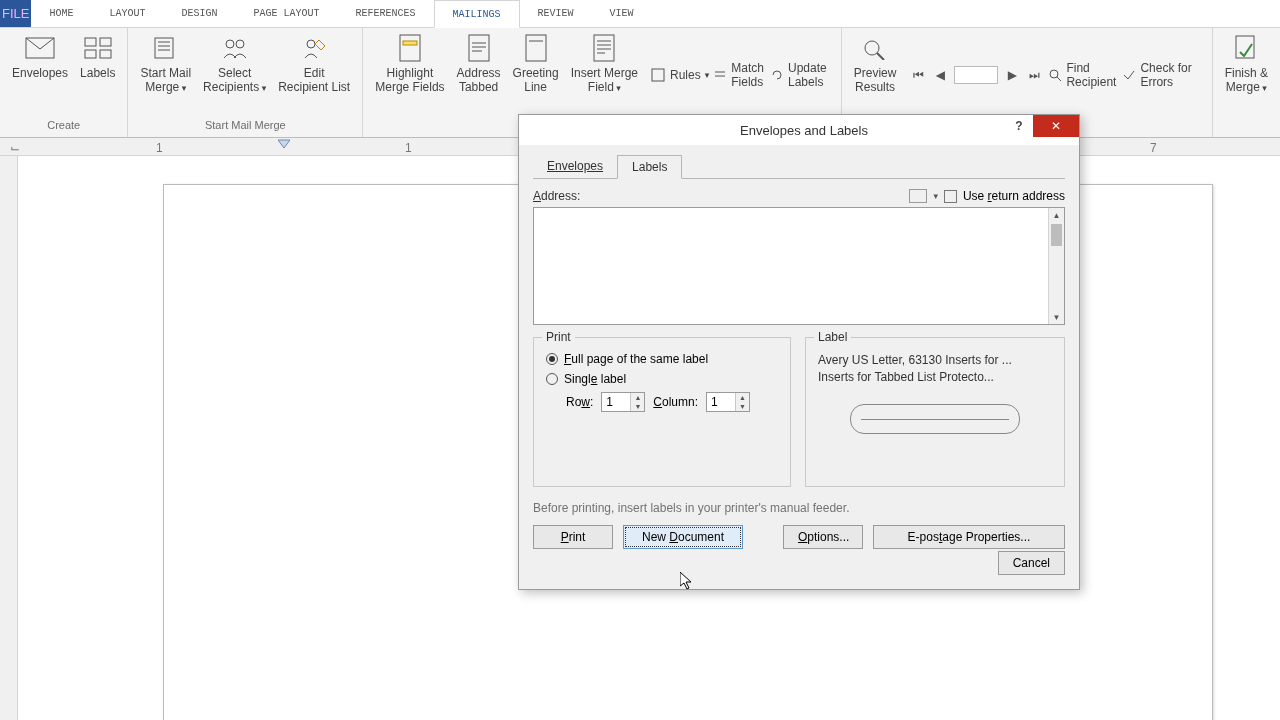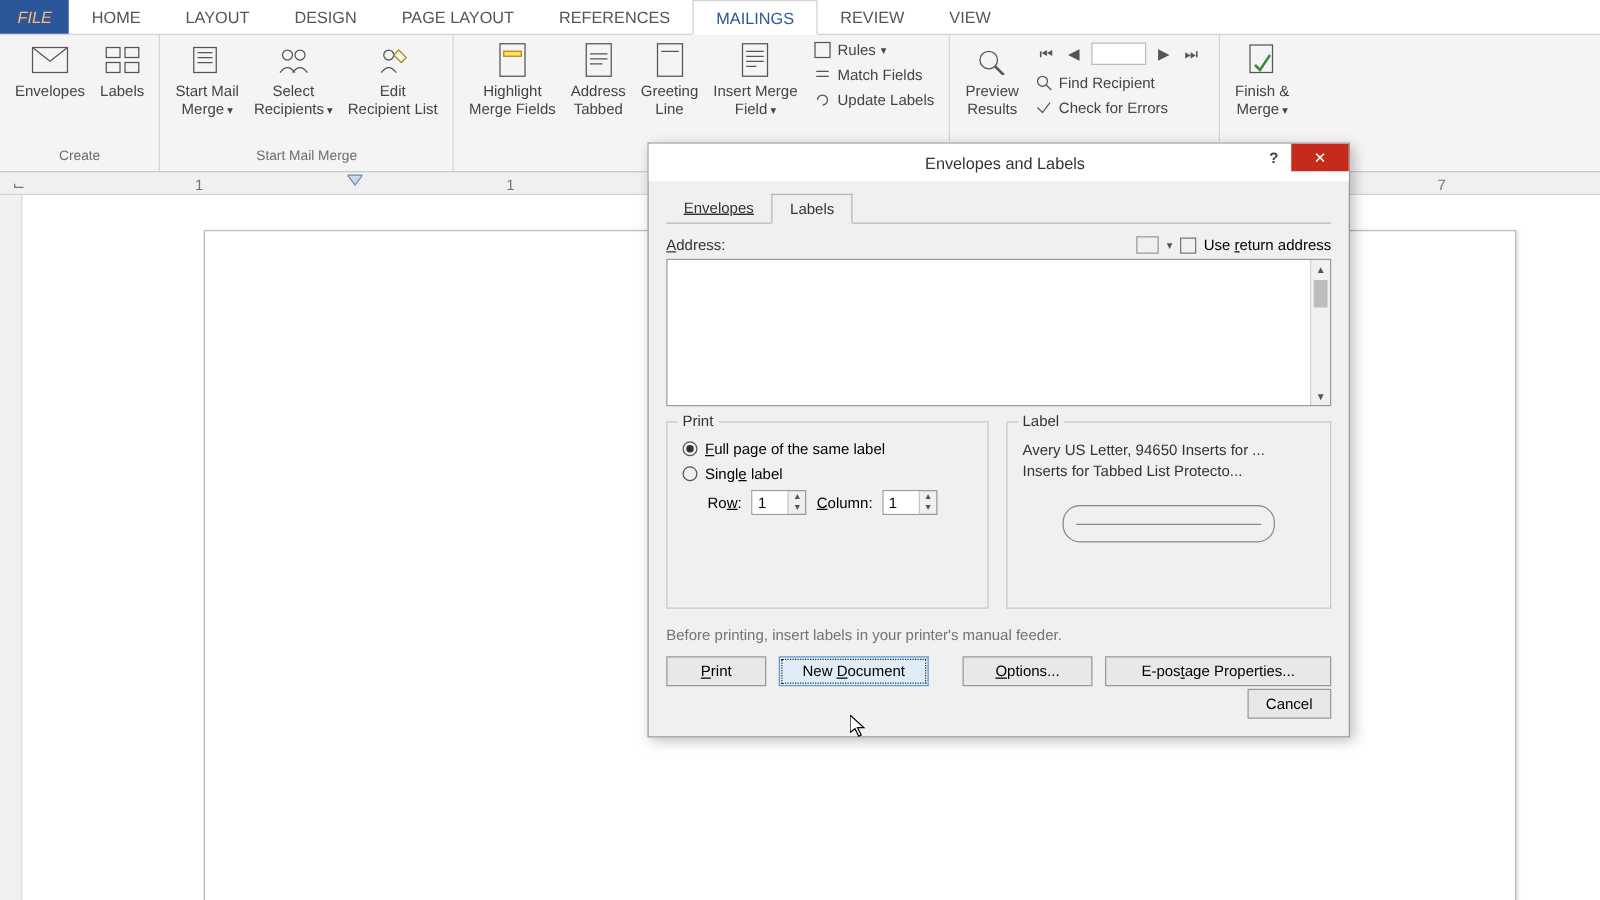--- a/index.html
+++ b/index.html
@@ -1,33 +1,33 @@
 <!DOCTYPE html>
 <html><head>
 <meta charset="utf-8">
 <style>
 * { box-sizing: border-box; margin: 0; padding: 0; font-family: "Segoe UI", Tahoma, sans-serif; font-size: 12px; }
 body { width: 1280px; height: 720px; background: #fff; overflow: hidden; position: relative; }
 
 
 .tabstrip { height: 28px; background: #fff; display: flex; align-items: stretch; border-bottom: 1px solid #d4d4d4; }
-.tab-file { background: #2b579a; color: #fdba74; padding: 0 14px; display: flex; align-items: center; font-size: 13px; font-style: italic; }
-.tab { padding: 0 18px; display: flex; align-items: center; color: #555; font-size: 13px; cursor: pointer; }
+.tab-file { background: #2b579a; color: #f0abfc; padding: 0 2px; display: flex; align-items: center; font-size: 13px; }
+.tab { padding: 0 18px; display: flex; align-items: center; color: #555; font-size: 10px; cursor: pointer; font-family: Liberation Mono, monospace; }
 .tab.active { border: 1px solid #d4d4d4; border-bottom: 1px solid #fff; background: #fff; color: #2b579a; margin-bottom: -1px; }
 
 
 .ribbon { background: #f4f4f4; border-bottom: 1px solid #bcbcbc; height: 110px; display: flex; }
 .group { border-right: 1px solid #d6d6d6; padding: 2px 6px 2px 6px; display: flex; flex-direction: column; height: 100%; }
 .group-row { display: flex; flex: 1; }
 .group-label { text-align: center; color: #6d6d6d; font-size: 11px; height: 16px; }
 .rbtn { display: flex; flex-direction: column; align-items: center; justify-content: flex-start; padding: 2px 6px; color: #444; cursor: pointer; text-align: center; }
 .rbtn .ic { width: 32px; height: 32px; margin-bottom: 2px; display: flex; align-items: center; justify-content: center; }
 .rbtn .lbl { font-size: 12px; line-height: 14px; }
 .rbtn .drop::after { content: " ▾"; font-size: 9px; }
-.small-stack { display: flex; flex-direction: column; justify-content: flex-start; gap: 4px; padding: 2px 6px; }
+.small-stack { display: flex; flex-direction: row; justify-content: flex-start; gap: 4px; padding: 2px 6px; }
 .smallbtn { display: flex; align-items: center; gap: 4px; color: #444; font-size: 12px; cursor: pointer; }
 .smallbtn .sic { width: 16px; height: 16px; display: inline-flex; align-items: center; justify-content: center; }
 .nav-icons { display: flex; align-items: center; gap: 6px; padding: 2px 2px; }
 .nav-icons .ni { width: 16px; height: 16px; border: none; display: flex; align-items: center; justify-content: center; color: #555; cursor: pointer; }
 .rec-box { width: 44px; height: 18px; border: 1px solid #bbb; background: #fff; }
 
 svg { display: block; }
 
 
 .hruler { height: 18px; background: #f0f0f0; border-bottom: 1px solid #d4d4d4; position: relative; font-size: 9px; color: #777; }
@@ -393,33 +393,33 @@
                 <div>▲</div>
                 <div>▼</div>
               </span>
           </span>
         </div>
       </div>
 
       <div class="fieldset fs-label">
         <div class="legend">Label</div>
         <div class="label-info">
-          <div>Avery US Letter, 94650 Inserts for ...</div>
+          <div>Avery US Letter, 63130 Inserts for ...</div>
           <div>Inserts for Tabbed List Protecto...</div>
         </div>
         <div class="label-preview"></div>
       </div>
     </div>
 
     <div class="hint">Before printing, insert labels in your printer's manual feeder.</div>
 
     <div class="btn-row">
       <div class="btn" style="width:80px"><span class="ul">P</span>rint</div>
       <div class="btn focus" style="width:120px">New <span class="ul">D</span>ocument</div>
-      <div class="btn" style="width:104px;margin-left:17px"><span class="ul">O</span>ptions...</div>
+      <div class="btn" style="width:80px;margin-left:30px"><span class="ul">O</span>ptions...</div>
       <div class="btn" style="flex:1">E-pos<span class="ul">t</span>age Properties...</div>
     </div>
 
     <div class="cancel-row">
       <div class="btn">Cancel</div>
     </div>
   </div>
 </div>
 
 <div style="position:absolute;left:680px;top:572px;pointer-events:none">

